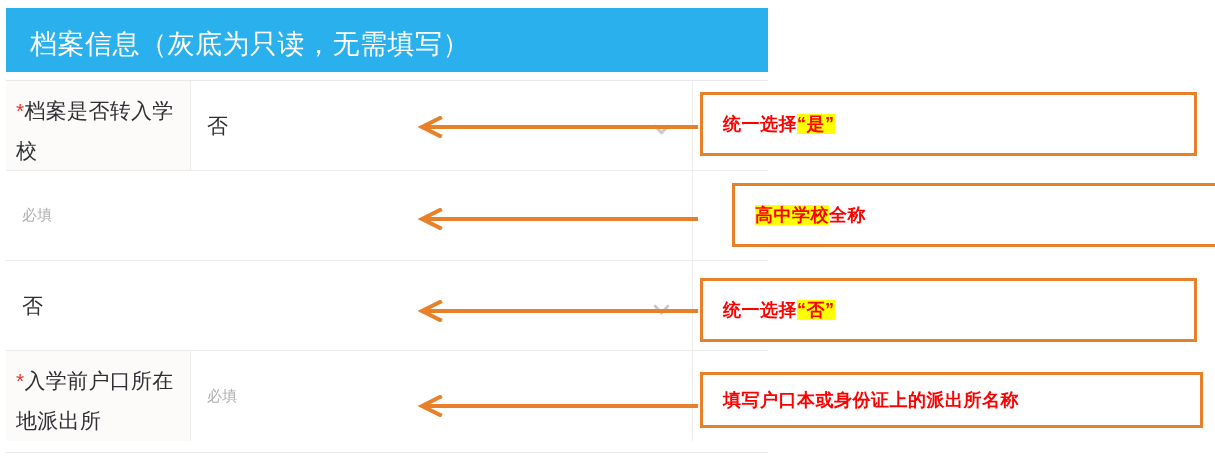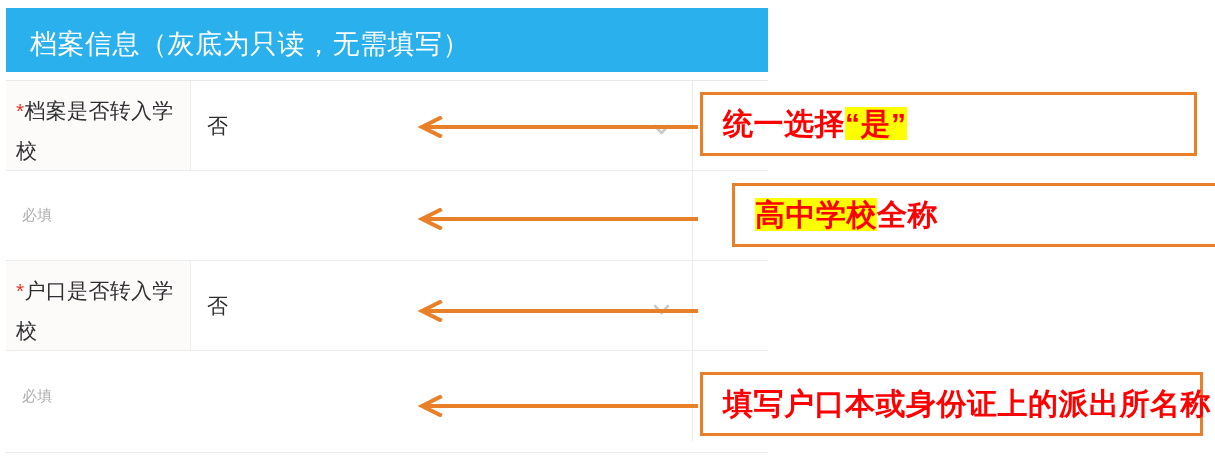--- a/index.html
+++ b/index.html
@@ -128,21 +128,21 @@
   .anno-box {
     position: absolute;
     border: 3px solid #e8802a;
     background: #ffffff;
     box-sizing: border-box;
     display: flex;
     align-items: center;
     padding-left: 20px;
   }
   .anno-text {
-    font-size: 30px;
+    font-size: 18px;
     color: #ff0000;
     font-weight: bold;
     white-space: nowrap;
     letter-spacing: 0.5px;
   }
   .anno-text .hl {
     background: #ffff00;
   }
 </style>
 </head>
@@ -167,30 +167,30 @@
           </div>
           <div class="cell-tail"></div>
         </div>
         <div class="form-row">
           <div class="cell-value">
             <span class="value-placeholder">必填</span>
           </div>
           <div class="cell-tail"></div>
         </div>
         <div class="form-row">
-          <div class="cell-label"><span class="req-star">*</span><span>户口是否转入学校</span></div>
           <div class="cell-value">
             <span class="value-text">否</span>
             <span class="chevron-down"><svg width="17" height="17" viewBox="0 0 17 17">
                 <polyline points="2,4 8.5,11 15,4" fill="none" stroke="#c9c9c9" stroke-width="2.6" stroke-linecap="round" stroke-linejoin="round"></polyline>
               </svg></span>
           </div>
           <div class="cell-tail"></div>
         </div>
         <div class="form-row">
+          <div class="cell-label"><span class="req-star">*</span><span>入学前户口所在地派出所</span></div>
           <div class="cell-value">
             <span class="value-placeholder">必填</span>
           </div>
           <div class="cell-tail"></div>
         </div>
       </div>
   </div>
 
   <div class="arrow" style="left:418px; top:116px; width:280px;">
     <svg width="280" height="22" viewBox="0 0 280 22">
@@ -221,18 +221,21 @@
   </div>
 
   <div class="anno-box" id="anno-0" style="left:700px; top:92px; width:497px; height:64px;">
     <div class="anno-text"><span>统一选择</span><span class="hl">“是”</span></div>
   </div>
 
   <div class="anno-box" id="anno-1" style="left:732px; top:183px; width:497px; height:64px;">
     <div class="anno-text"><span class="hl">高中学校</span><span>全称</span></div>
   </div>
 
-
-  <div class="anno-box" id="anno-3" style="left:700px; top:372px; width:503px; height:64px;">
+  <div class="anno-box" id="anno-2" style="left:700px; top:278px; width:497px; height:64px;">
+    <div class="anno-text"><span>统一选择</span><span class="hl">“否”</span></div>
+  </div>
+
+  <div class="anno-box" id="anno-3" style="left:700px; top:372px; width:503px; height:56px;">
     <div class="anno-text"><span>填写户口本或身份证上的派出所名称</span></div>
   </div>
 
 </div>
 
 </body></html>

